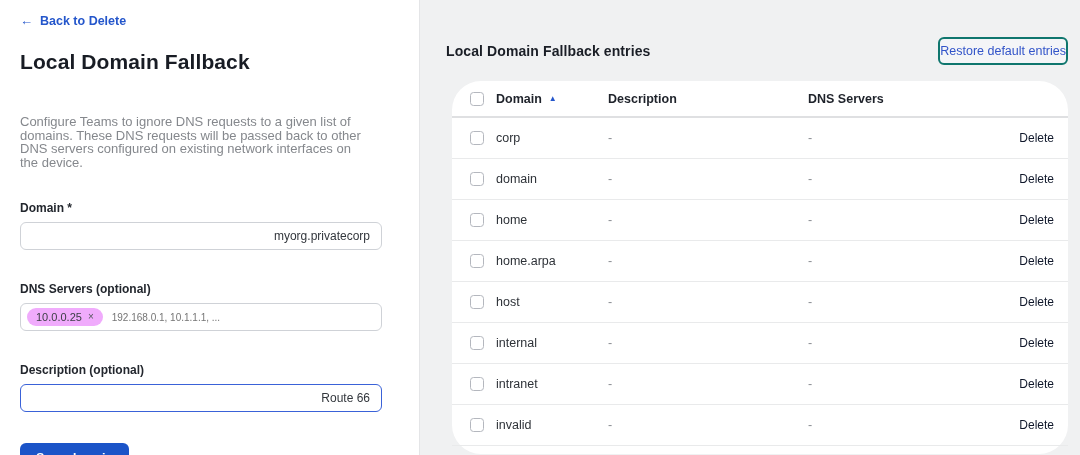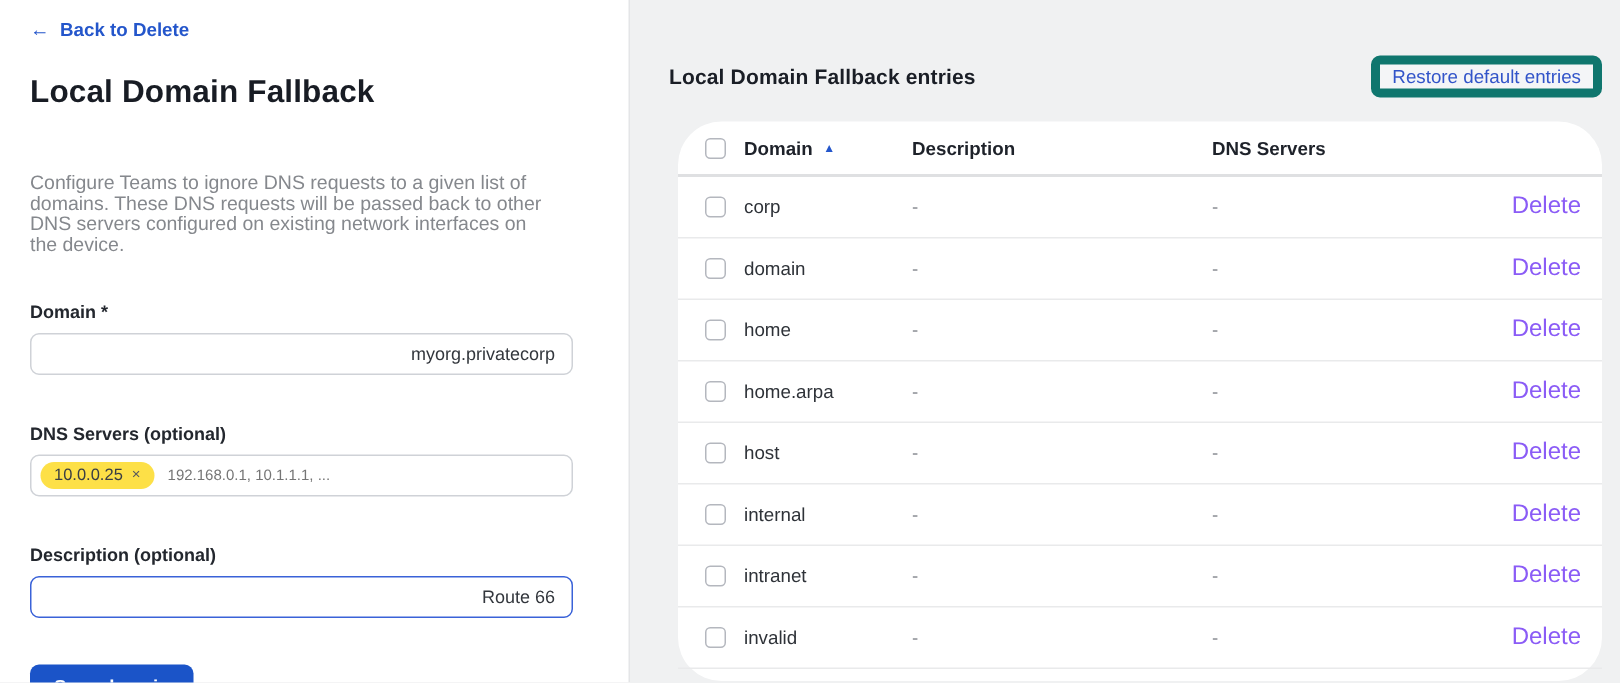--- a/index.html
+++ b/index.html
@@ -76,21 +76,21 @@
     background: #fff;
     display: flex;
     align-items: center;
     padding: 0 6px;
     gap: 9px;
   }
   .dns-tag {
     display: inline-flex;
     align-items: center;
     gap: 6px;
-    background: #fde047;
+    background: #f0abfc;
     border-radius: 10px;
     padding: 3px 9px;
     font-size: 11px;
     color: #3a3e44;
     white-space: nowrap;
   }
   .dns-tag .remove-x {
     font-size: 10px;
     color: #55585e;
     cursor: pointer;
@@ -133,27 +133,27 @@
     justify-content: space-between;
   }
   .rp-title {
     font-size: 14px;
     font-weight: 700;
     color: #1a1e26;
     letter-spacing: 0.1px;
   }
   .restore-button {
     background: #f4f5f7;
-    border: 6px solid #0f766e;
+    border: 2px solid #0f766e;
     border-radius: 6px;
     color: #3254c9;
     font-family: "Liberation Sans", sans-serif;
     font-size: 12.5px;
     height: 28px;
-    padding: 0 8px;
+    padding: 0 0;
     cursor: pointer;
   }
   .table-card {
     margin-top: 16px;
     margin-left: 6px;
     background: #ffffff;
     min-height: 373px;
     border-radius: 29px;
   }
   .t-row {
@@ -186,22 +186,22 @@
     width: 14px;
     height: 14px;
     border: 1.5px solid #b4b7be;
     border-radius: 3.5px;
     background: #fff;
     cursor: pointer;
   }
   .cell-text { font-size: 12.5px; color: #2e3238; }
   .cell-dash { font-size: 12.5px; color: #8a8d93; }
   .delete-link {
-    font-size: 16px;
-    color: #8b5cf6;
+    font-size: 12px;
+    color: #0f172a;
     text-align: right;
     cursor: pointer;
     text-decoration: none;
   }
 </style>
 </head>
 <body>
 
 <div class="left-panel">
   <a class="back-link">

